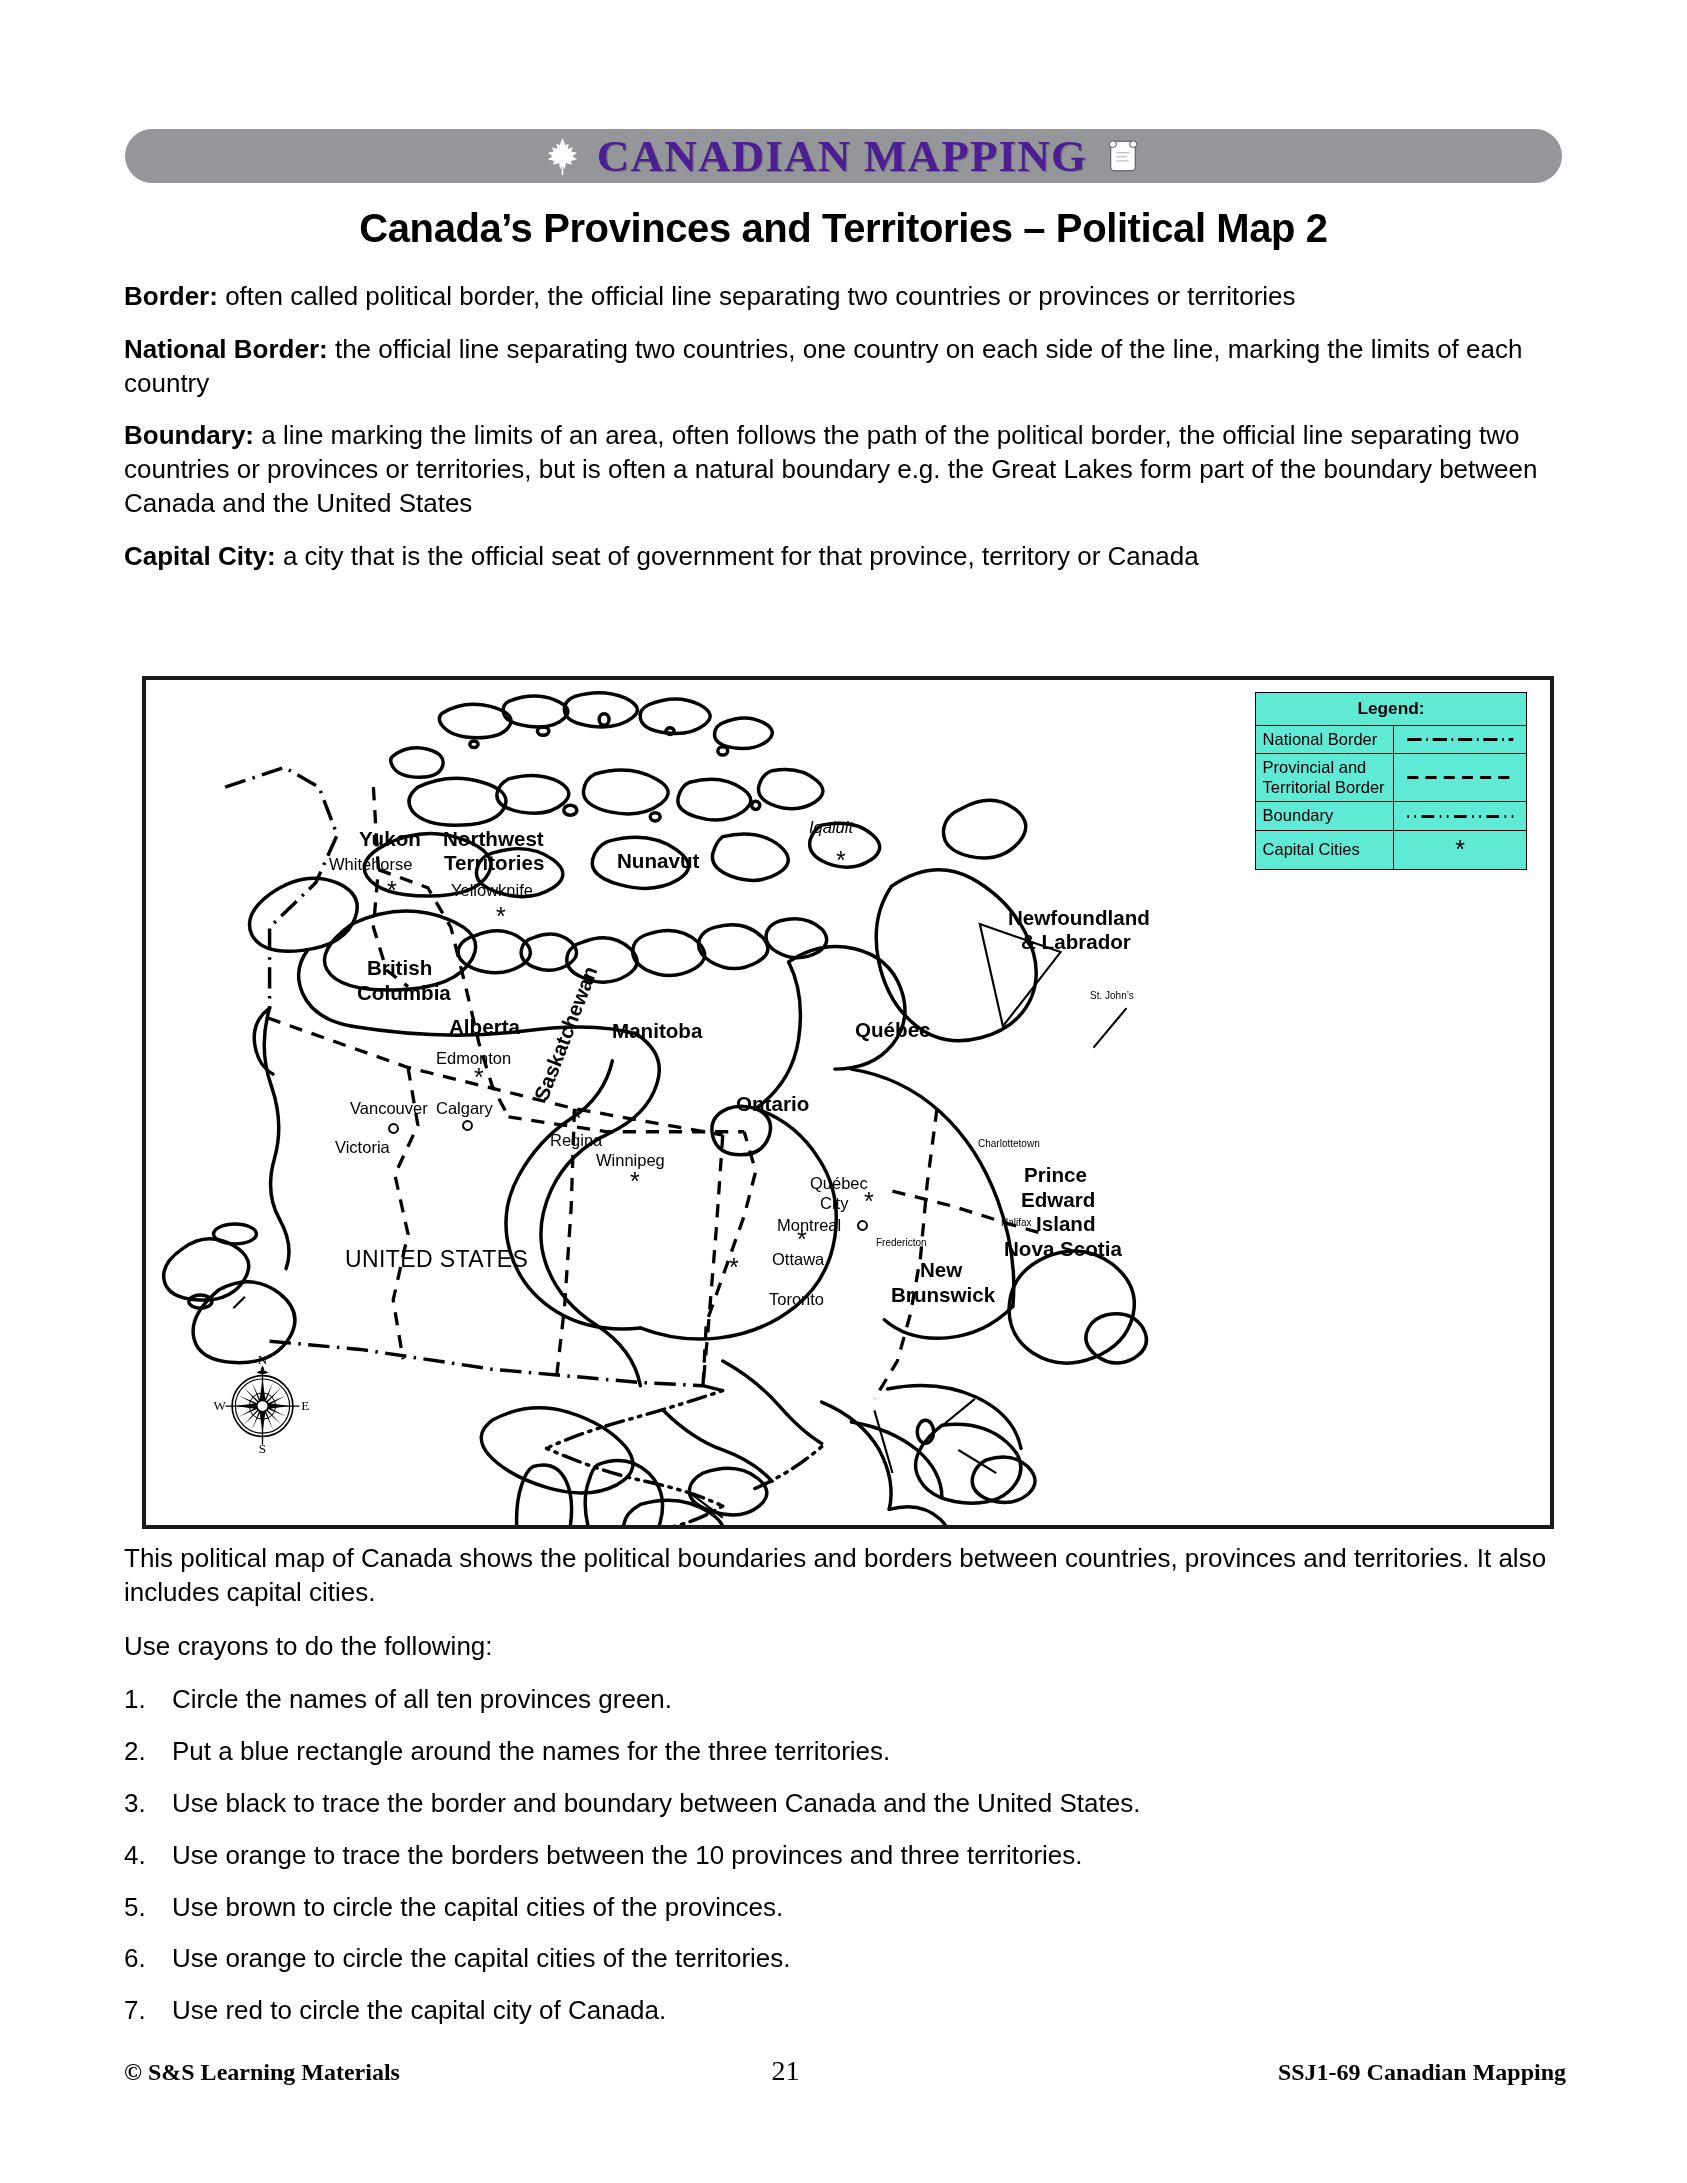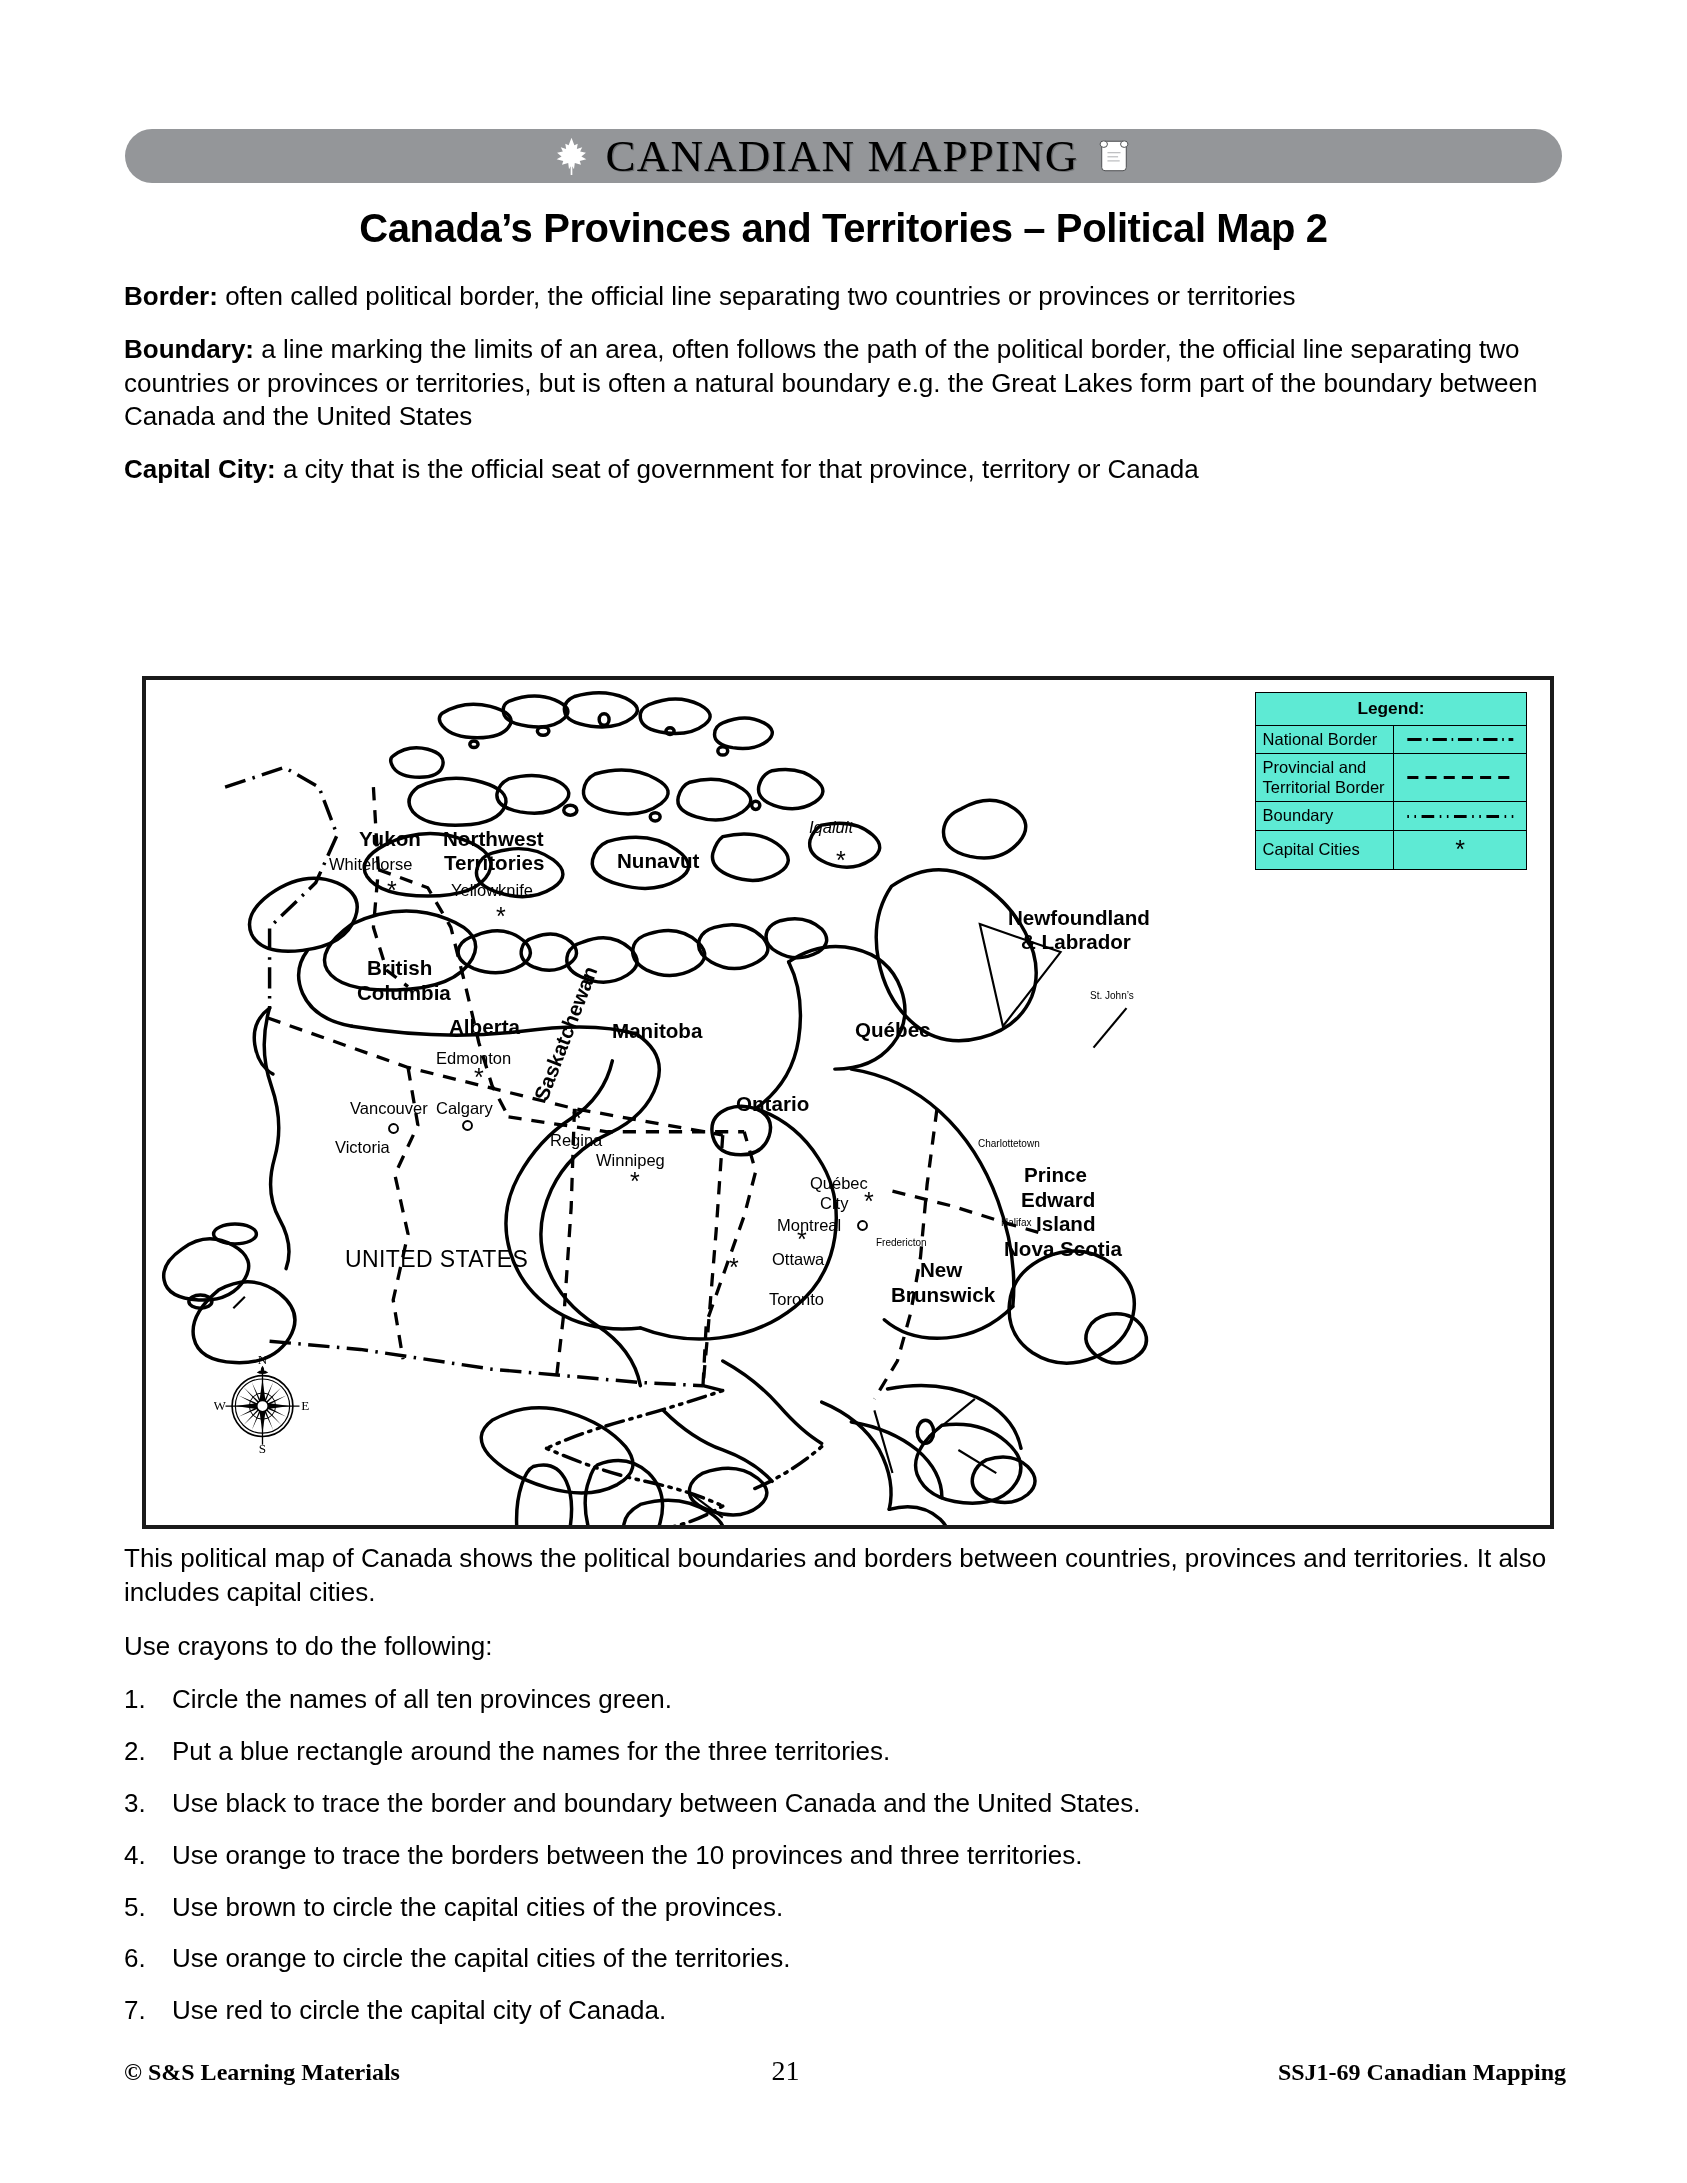--- a/index.html
+++ b/index.html
@@ -31,24 +31,24 @@
     height: 54px;
     background: #949699;
     border-radius: 27px;
     display: flex;
     align-items: center;
     justify-content: center;
     gap: 18px;
   }
   .banner-title {
     font-family: "Liberation Serif", serif;
-    font-weight: normal;
+    font-weight: bold;
     font-size: 45px;
     letter-spacing: 1.2px;
-    color: #000000;
+    color: #4c1d95;
     line-height: 1;
     white-space: nowrap;
     text-shadow: 1.2px 1.2px 0 #6e7073;
   }
   .leaf-icon { width: 33px; height: 40px; display:block; }
   .scroll-icon { width: 36px; height: 40px; display:block; }
 
   
   .page-title {
     position: absolute;
@@ -198,20 +198,23 @@
         <path d="M14 20 h16 M14 25 h13 M14 30 h15" stroke="#9a9c9f" stroke-width="1" fill="none"></path>
       </svg>
     </span>
   </div>
 
   <div class="page-title">Canada’s Provinces and Territories – Political Map 2</div>
 
   <div class="defs">
     <p class="def-para">
       <span class="term">Border:</span><span> often called political border, the official line separating two countries or provinces or territories</span>
+    </p>
+    <p class="def-para">
+      <span class="term">National Border:</span><span> the official line separating two countries, one country on each side of the line, marking the limits of each country</span>
     </p>
     <p class="def-para">
       <span class="term">Boundary:</span><span> a line marking the limits of an area, often follows the path of the political border, the official line separating two countries or provinces or territories, but is often a natural boundary e.g. the Great Lakes form part of the boundary between Canada and the United States</span>
     </p>
     <p class="def-para">
       <span class="term">Capital City:</span><span> a city that is the official seat of government for that province, territory or Canada</span>
     </p>
   </div>
 
   <div class="map-frame">

